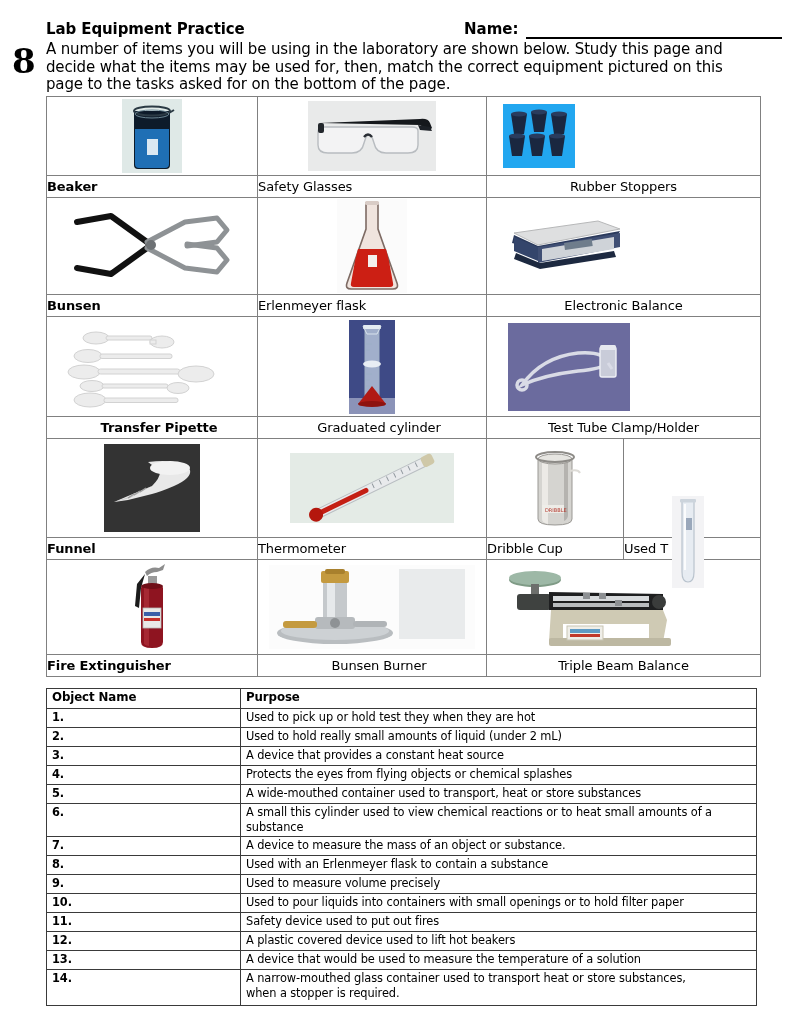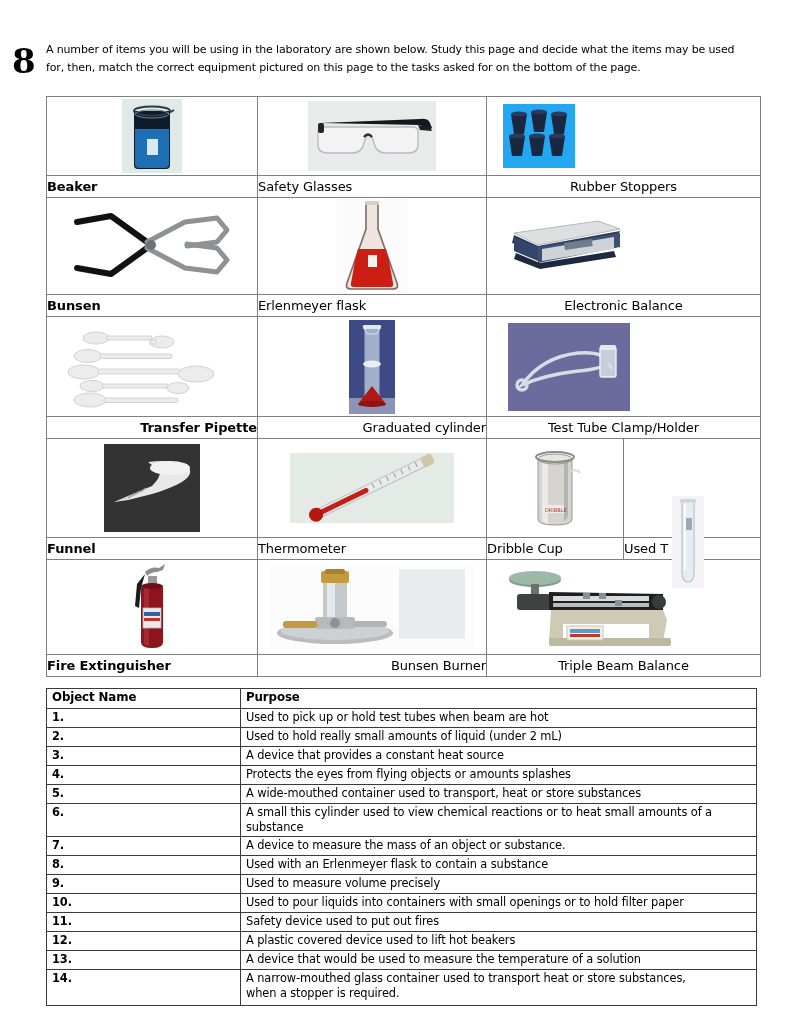--- a/index.html
+++ b/index.html
@@ -61,21 +61,21 @@
     left: 12px; top: 44px;
     font-size: 34px;
     font-weight: bold;
     line-height: 1;
     font-family: "DejaVu Serif", "Liberation Serif", serif;
   }
   .intro {
     position: absolute;
     left: 46px; top: 41px;
     width: 700px;
-    font-size: 11px;
+    font-size: 15px;
     line-height: 17.5px;
     letter-spacing: -0.15px;
   }
 
   
   .eqtable {
     position: absolute;
     left: 46px; top: 96px;
     width: 711px;
     border-collapse: collapse;
@@ -89,21 +89,21 @@
   }
   .pic-cell { height: 78px; text-align: center; }
   .lbl-cell {
     height: 21px;
     font-size: 13px;
     padding-left: 6px;
     letter-spacing: -0.1px;
     white-space: nowrap;
     overflow: hidden;
   }
-  .lbl-cell.ctr { padding-left: 14px; text-align: right; }
+  .lbl-cell.ctr { padding-left: 14px; text-align: center; }
   .col1 { width: 210px; font-weight: bold; }
   .col2 { width: 228px; }
   .col3 { width: 273px; text-align: center; }
   .col3a { width: 131px; margin-top: 44px; }
   .col3b { width: 142px; }
 
   .artwrap {
     display: inline-block;
     position: relative;
     vertical-align: middle;
@@ -138,20 +138,25 @@
 
   
   svg { display: block; }
 </style>
 </head>
 <body>
 
 <div class="page">
 
   <div class="hdr">
+    <div class="hdr-row1">
+      <div class="title">Lab Equipment Practice</div>
+      <div class="name-label">Name:</div>
+      <div class="name-rule"></div>
+    </div>
     <div class="big-num">8</div>
     <div class="intro">A number of items you will be using in the laboratory are shown below. Study this page and decide what the items may be used for, then, match the correct equipment pictured on this page to the tasks asked for on the bottom of the page.</div>
   </div>
 
   <table class="eqtable">
 
     <tbody>
         <tr>
       <td class="pic-cell col1">
         <span class="artwrap">
@@ -471,33 +476,33 @@
   <table class="ptable">
     <thead>
       <tr class="hdr-r">
         <th class="pc-num">Object Name</th>
         <th>Purpose</th>
       </tr>
     </thead>
     <tbody>
       <tr>
         <td class="pc-num">1.</td>
-        <td>Used to pick up or hold test tubes when beam are hot</td>
+        <td>Used to pick up or hold test they when they are hot</td>
       </tr>
       <tr>
         <td class="pc-num">2.</td>
         <td>Used to hold really small amounts of liquid (under 2 mL)</td>
       </tr>
       <tr>
         <td class="pc-num">3.</td>
         <td>A device that provides a constant heat source</td>
       </tr>
       <tr>
         <td class="pc-num">4.</td>
-        <td>Protects the eyes from flying objects or amounts splashes</td>
+        <td>Protects the eyes from flying objects or chemical splashes</td>
       </tr>
       <tr>
         <td class="pc-num">5.</td>
         <td>A wide-mouthed container used to transport, heat or store substances</td>
       </tr>
       <tr>
         <td class="pc-num">6.</td>
         <td>A small this cylinder used to view chemical reactions or to heat small amounts of a substance</td>
       </tr>
       <tr>

